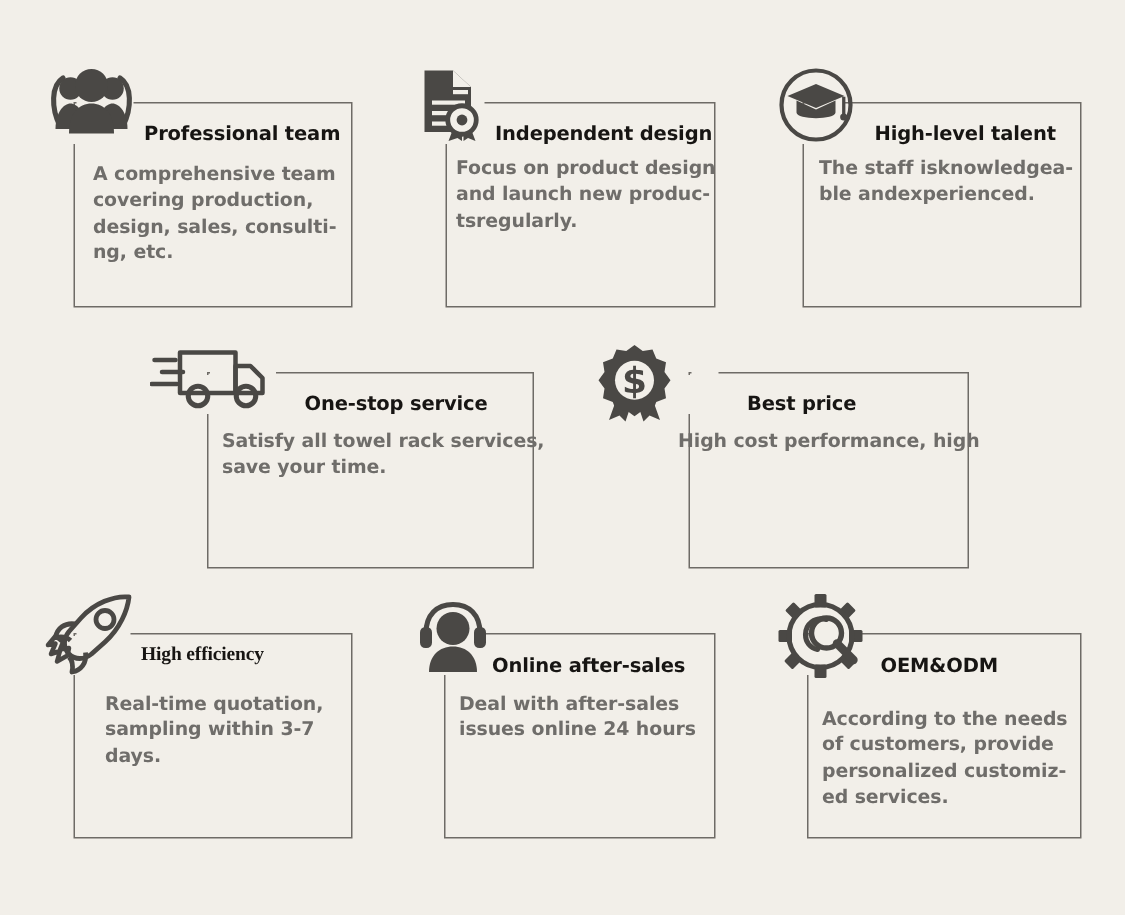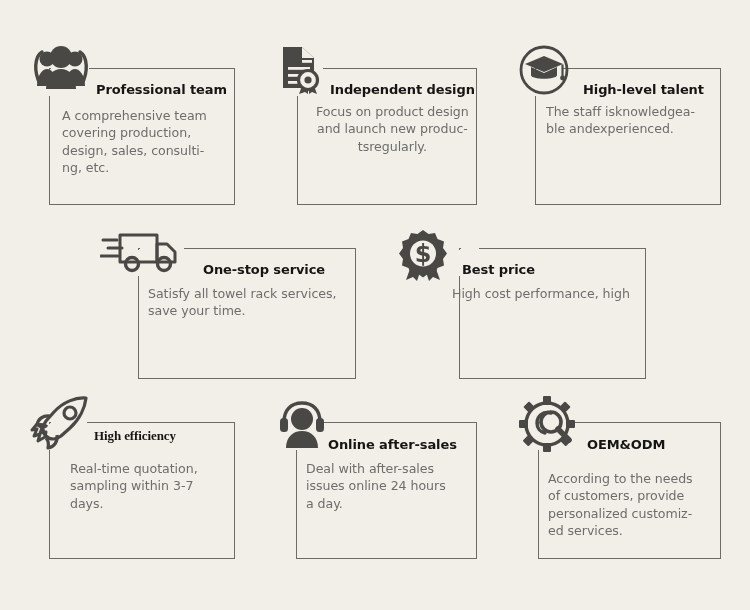--- a/index.html
+++ b/index.html
@@ -43,21 +43,21 @@
   }
 
   .body {
     position: absolute;
     z-index: 3;
     font-size: 12.6px;
     line-height: 17.4px;
     color: #6f6d6a;
     letter-spacing: -0.05px;
   }
-  .body span { display: block; white-space: nowrap; }
+  .body span { display: block; white-space: nowrap; font-weight: bold; }
 </style>
 </head>
 <body>
 
 <div id="board">
 
   <div class="card">
     <div class="box" style="left:49px;top:68px;width:186px;height:137px;"></div>
     <div class="mask" style="left:51px;top:66px;width:38px;height:6px;z-index:2;"></div>
     <div class="mask" style="left:47px;top:70px;width:6px;height:26px;z-index:2;"></div>
@@ -98,21 +98,21 @@
         <rect x="10" y="32" width="22" height="2.8" fill="#f2efe9"></rect>
         <rect x="10" y="39" width="14" height="2.8" fill="#f2efe9"></rect>
         <path d="M24 44 L21 52 L27 50 L30 52 L30 44 Z" fill="#4a4845"></path>
         <path d="M36 44 L39 52 L34 50 L31 52 L31 44 Z" fill="#4a4845"></path>
         <circle cx="30" cy="38" r="9.5" fill="#f2efe9" stroke="#4a4845" stroke-width="3.2"></circle>
         <circle cx="30" cy="38" r="3.6" fill="#4a4845"></circle>
       </svg>
     </div>
 
     <div class="title" style="left:330px;top:82px;">Independent design</div>
-    <div class="body" style="left:316px;top:103px;text-align:center;">
+    <div class="body" style="left:304px;top:103px;">
       <span>Focus on product design</span>
       <span>and launch new produc-</span>
       <span>tsregularly.</span>
     </div>
   </div>
 
   <div class="card">
     <div class="box" style="left:535px;top:68px;width:186px;height:137px;"></div>
     <div class="mask" style="left:537px;top:66px;width:26px;height:6px;z-index:2;"></div>
     <div class="mask" style="left:533px;top:70px;width:6px;height:26px;z-index:2;"></div>
@@ -169,21 +169,21 @@
         <path d="M39 38 L44 52 L37 49 L33 53 L29 41 Z" fill="#4a4845"></path>
         <path d="M27 2 L32.5 6 L39 5 L41.5 11 L48 13.5 L47 20 L51 25.5 L47 31
                  L48 37.5 L41.5 40 L39 46.5 L32.5 45.5 L27 49.5 L21.5 45.5
                  L15 46.5 L12.5 40 L6 37.5 L7 31 L3 25.5 L7 20 L6 13.5
                  L12.5 11 L15 5 L21.5 6 Z" fill="#4a4845"></path>
         <circle cx="27" cy="25.5" r="13" fill="#f2efe9"></circle>
         <text x="27" y="34" text-anchor="middle" font-family="DejaVu Sans, sans-serif" font-size="24" font-weight="bold" fill="#4a4845">$</text>
       </svg>
     </div>
 
-    <div class="title" style="left:462px;top:262px;">Best price</div>
+    <div class="title" style="left:498px;top:262px;">Best price</div>
     <div class="body" style="left:428px;top:285px;margin-left:24px;">
       <span>High cost performance, high</span>
     </div>
   </div>
 
   <div class="card">
     <div class="box" style="left:49px;top:422px;width:186px;height:137px;"></div>
     <div class="mask" style="left:51px;top:420px;width:36px;height:6px;z-index:2;"></div>
     <div class="mask" style="left:45px;top:424px;width:6px;height:26px;z-index:2;"></div>
 
@@ -219,21 +219,20 @@
         <rect x="40" y="20" width="8" height="14" rx="3.5" fill="#4a4845"></rect>
         <circle cx="26" cy="21" r="11" fill="#4a4845"></circle>
         <path d="M10 50 C10 39 17 33 26 33 C35 33 42 39 42 50 Z" fill="#4a4845"></path>
       </svg>
     </div>
 
     <div class="title" style="left:328px;top:437px;">Online after-sales</div>
     <div class="body" style="left:306px;top:460px;">
       <span>Deal with after-sales</span>
       <span>issues online 24 hours</span>
-      <span>a day.</span>
     </div>
   </div>
 
   <div class="card">
     <div class="box" style="left:538px;top:422px;width:183px;height:137px;"></div>
     <div class="mask" style="left:540px;top:420px;width:28px;height:6px;z-index:2;"></div>
     <div class="mask" style="left:534px;top:424px;width:6px;height:26px;z-index:2;"></div>
 
     <div class="icon" style="left:518px;top:395px;">
       <svg width="58" height="58" viewBox="0 0 58 58">

